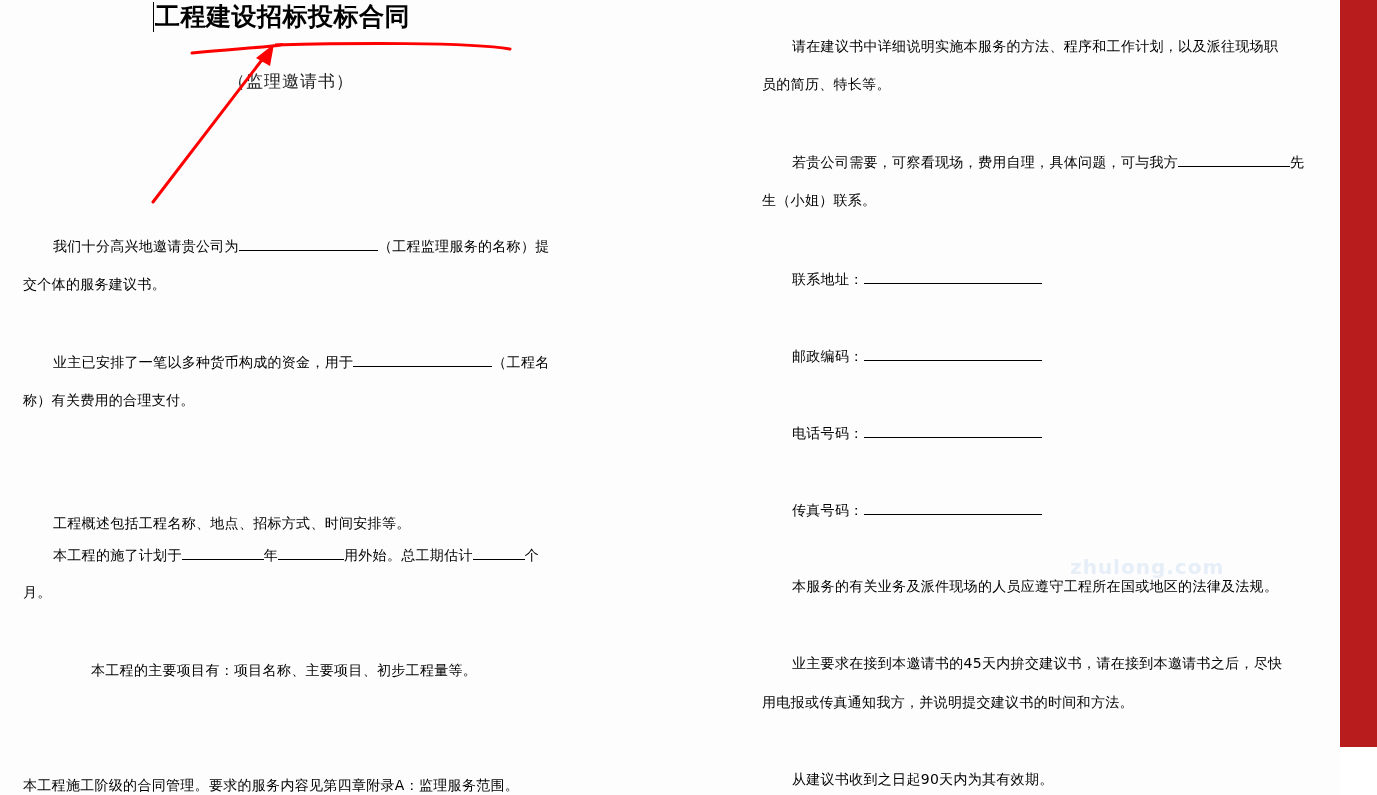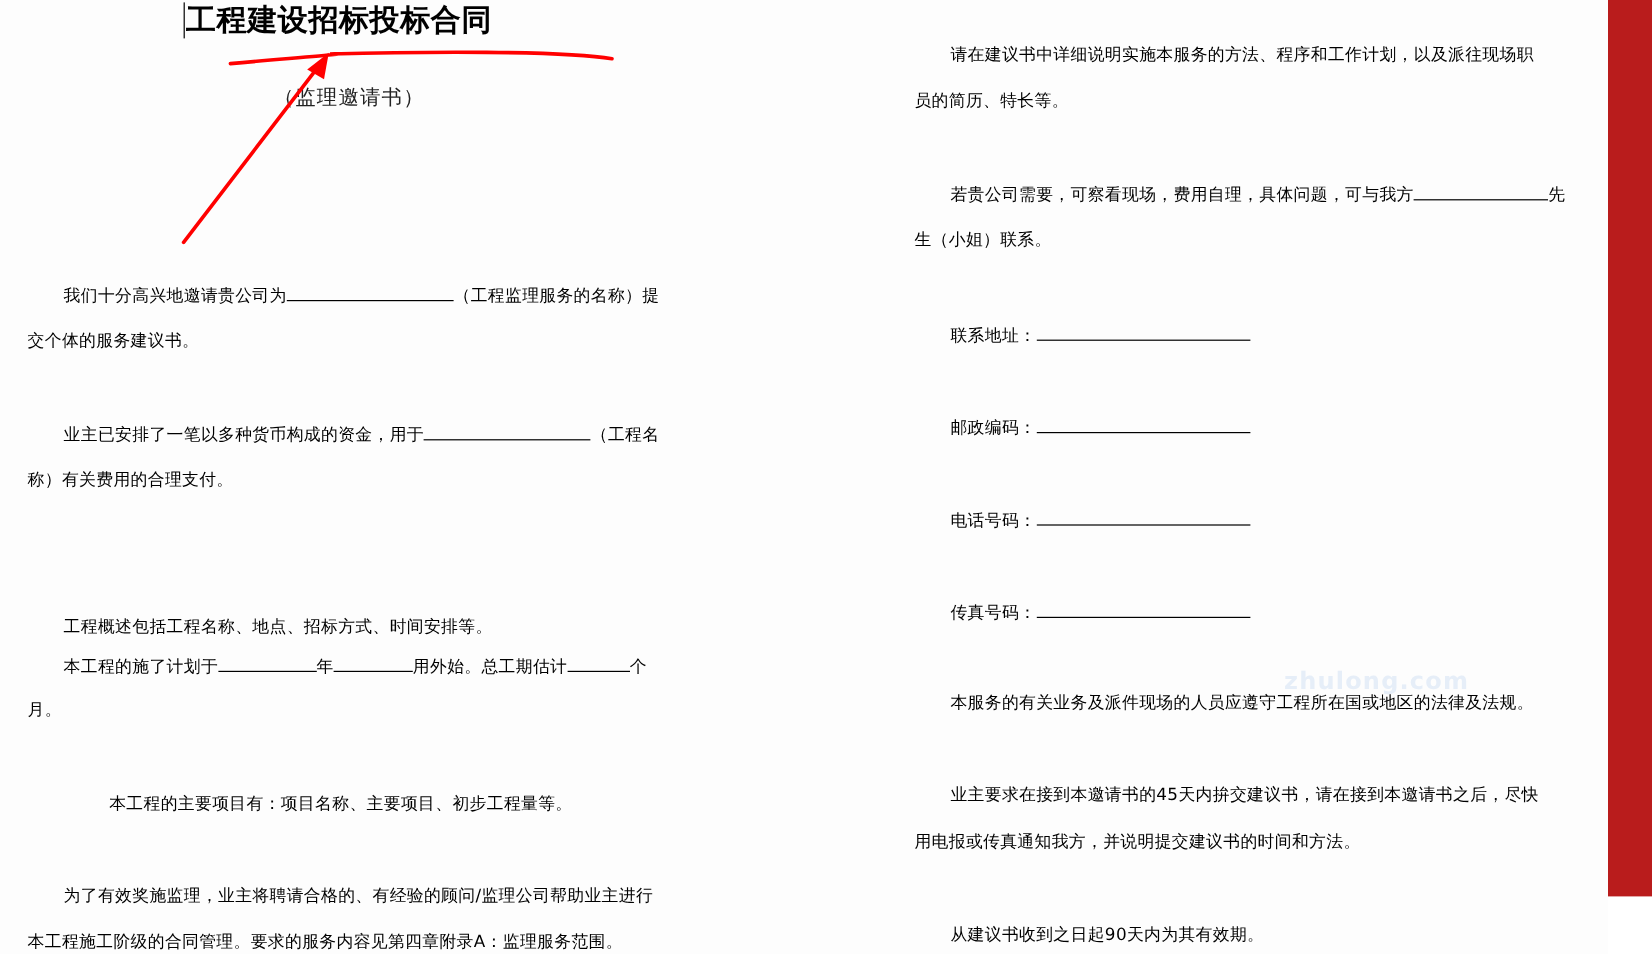--- a/index.html
+++ b/index.html
@@ -114,21 +114,20 @@
 
     <div class="line" style="left:53px; top:467px;margin-top:46px;">工程概述包括工程名称、地点、招标方式、时间安排等。</div>
 
     <div class="line" style="left:53px; top:544px;">
       <span>本工程的施了计划于</span><span class="blank" style="width:82px;"></span><span>年</span><span class="blank" style="width:66px;"></span><span>用外始。总工期估计</span><span class="blank" style="width:52px;"></span><span>个</span>
     </div>
     <div class="line" style="left:23px; top:582px;">月。</div>
 
     <div class="line" style="left:53px; top:660px;margin-left:38px;">本工程的主要项目有：项目名称、主要项目、初步工程量等。</div>
 
-    <div class="line" style="left:53px; top:737px;">为了有效奖施监理，业主将聘请合格的、有经验的顾问/监理公司帮助业主进行</div>
     <div class="line" style="left:23px; top:775px;">本工程施工阶级的合同管理。要求的服务内容见第四章附录A：监理服务范围。</div>
   </div>
 
   <div class="gutter"></div>
 
   <div class="page page-right">
 
     <div class="line" style="left:141px; top:36px;">请在建议书中详细说明实施本服务的方法、程序和工作计划，以及派往现场职</div>
     <div class="line" style="left:111px; top:74px;">员的简历、特长等。</div>
 

